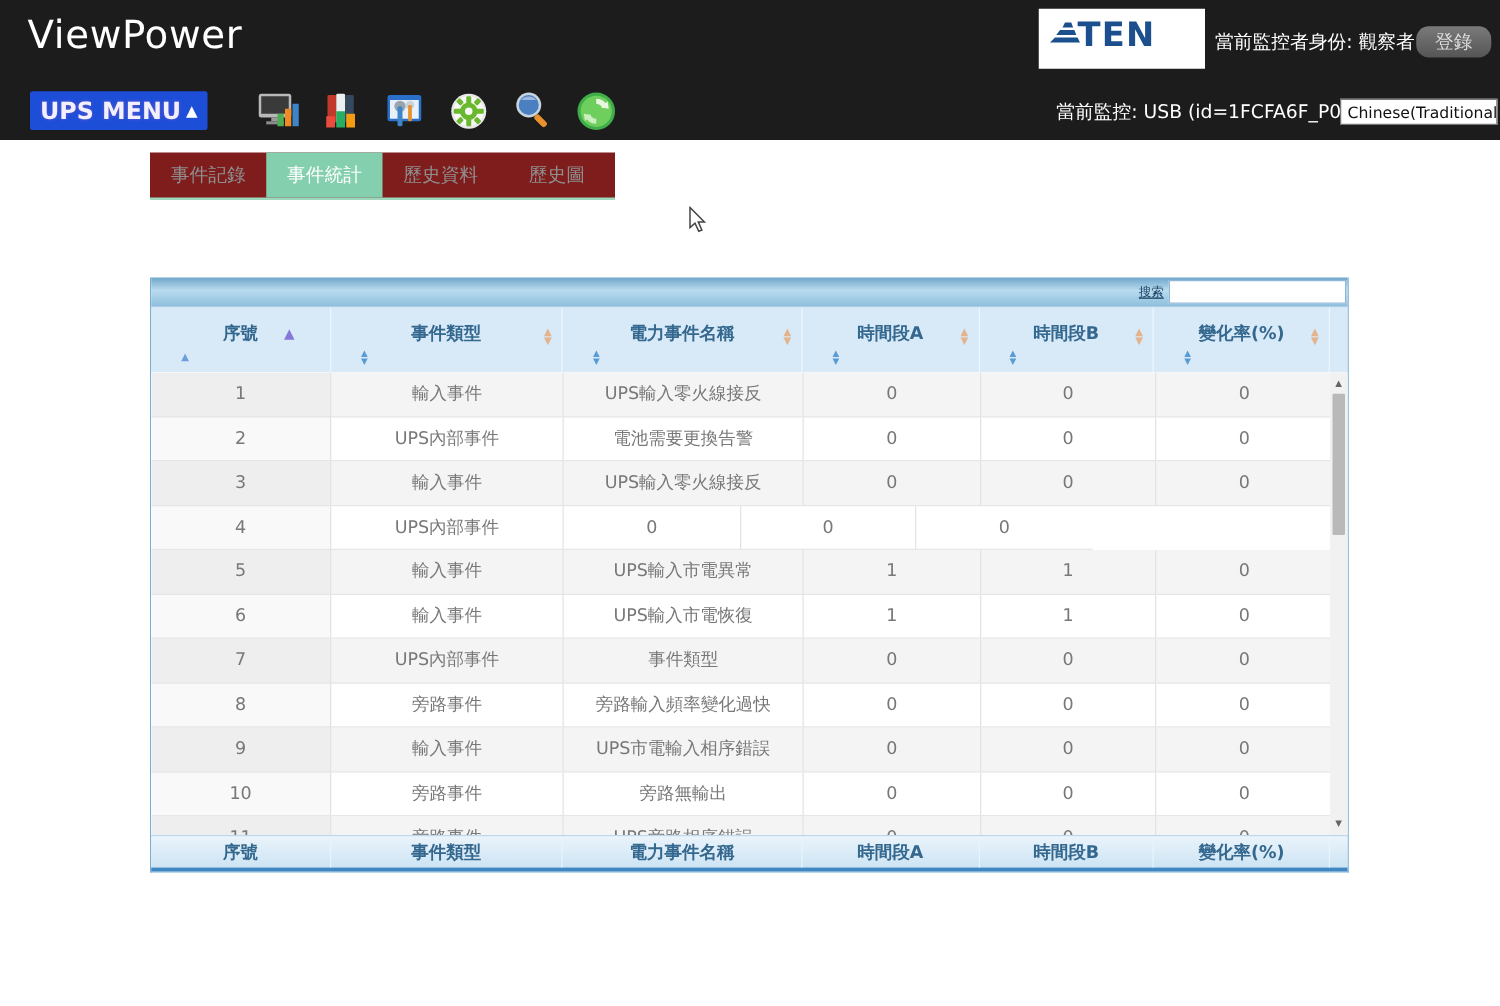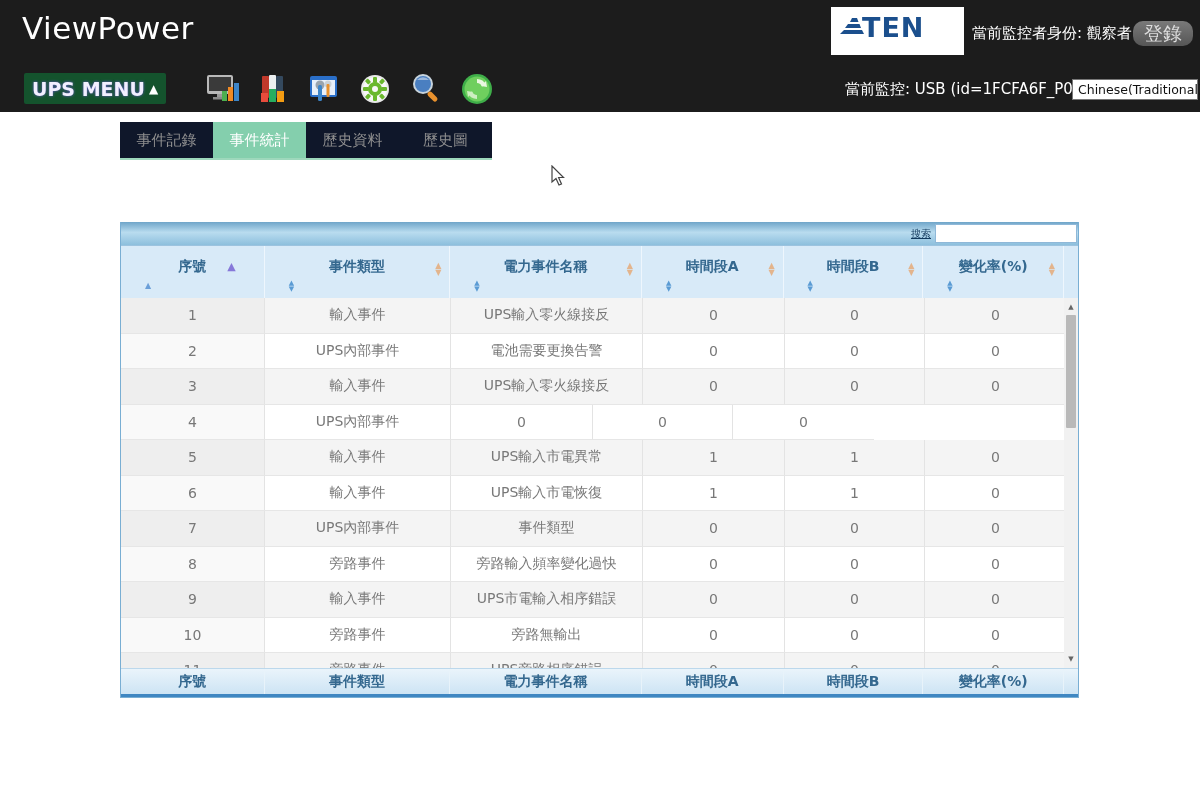--- a/index.html
+++ b/index.html
@@ -2,34 +2,34 @@
 <html><head>
 <meta charset="utf-8">
 <style>
   * { margin:0; padding:0; box-sizing:border-box; }
   html,body { width:1200px; height:805px; background:#fff; font-family:"DejaVu Sans","Liberation Sans",sans-serif; overflow:hidden; }
   .page { position:relative; width:1200px; height:689px; background:#fff; }
 
   
   .topbar { position:absolute; left:0; top:0; width:1200px; height:112px; background:#1c1c1c; }
   .app-title { position:absolute; left:22px; top:10px; font-size:31px; color:#fff; font-weight:400; letter-spacing:0.5px; }
-  .ups-menu { position:absolute; left:24px; top:73px; height:31px; padding:0 8px; background:#14532d; border-radius:2px; display:flex; align-items:center; gap:4px; cursor:pointer; }
+  .ups-menu { position:absolute; left:24px; top:73px; height:31px; padding:0 8px; background:#1d4ed8; border-radius:2px; display:flex; align-items:center; gap:4px; cursor:pointer; }
   .ups-menu .menu-text { color:#f2efff; font-size:19px; font-weight:bold; text-shadow:0 0 3px #6a5acd; }
   .ups-menu .menu-caret { color:#fff; font-size:12px; }
   .icon-row { position:absolute; left:203px; top:70px; display:flex; gap:14px; }
   .hdr-icon { width:37px; height:37px; display:flex; align-items:center; justify-content:center; cursor:pointer; }
 
   .aten-box { position:absolute; left:831px; top:7px; width:133px; height:48px; background:#fff; display:flex; align-items:flex-start; justify-content:center; }
   .observer { position:absolute; left:972px; top:24px; color:#fff; font-size:15px; }
-  .login-btn { position:absolute; left:1133px; top:21px; width:60px; height:25px; border-radius:10px; background:linear-gradient(#7a7a7a,#555); color:#ddd; font-size:19px; display:flex; align-items:center; justify-content:center; cursor:pointer; }
+  .login-btn { position:absolute; left:1133px; top:21px; width:60px; height:25px; border-radius:10px; background:linear-gradient(#7a7a7a,#555); color:#ddd; font-size:15px; display:flex; align-items:center; justify-content:center; cursor:pointer; }
   .monitor-line { position:absolute; left:845px; top:80px; color:#fff; font-size:15px; }
   .lang-select { position:absolute; left:1072px; top:79px; width:126px; height:21px; background:#fff; border:1px solid #777; font-size:12.5px; color:#111; display:flex; align-items:center; justify-content:space-between; padding:0 4px 0 5px; cursor:pointer; }
 
   
-  .tabbar { position:absolute; left:120px; top:122px; width:372px; height:38px; background:#0f172a; border-bottom:2px solid #9ed8bc; display:flex; }
+  .tabbar { position:absolute; left:120px; top:122px; width:372px; height:38px; background:#7f1d1d; border-bottom:2px solid #9ed8bc; display:flex; }
   .tab { width:93px; height:100%; display:flex; align-items:center; justify-content:center; font-size:15px; color:#8f8f8f; cursor:pointer; }
   .tab.active { background:#84cfad; color:#fff; }
 
   
   .filters { position:absolute; left:0; top:168px; width:1200px; height:52px; }
   .lbl { color:#9a9a9a; font-size:14px; }
   .ups-label { position:absolute; left:243px; top:189px; }
   .dd { position:absolute; height:33px; border:1px solid #85b6dc; border-radius:3px; background:linear-gradient(#e8f4fd,#c3def2); display:flex; align-items:center; justify-content:space-between; padding:0 8px 0 10px; font-size:13.5px; color:#1d4f79; cursor:pointer; }
   .dd .sel-caret { font-size:10px; color:#333; margin-left:8px; }
   .dd-ups { left:267px; top:178px; width:146px; }

